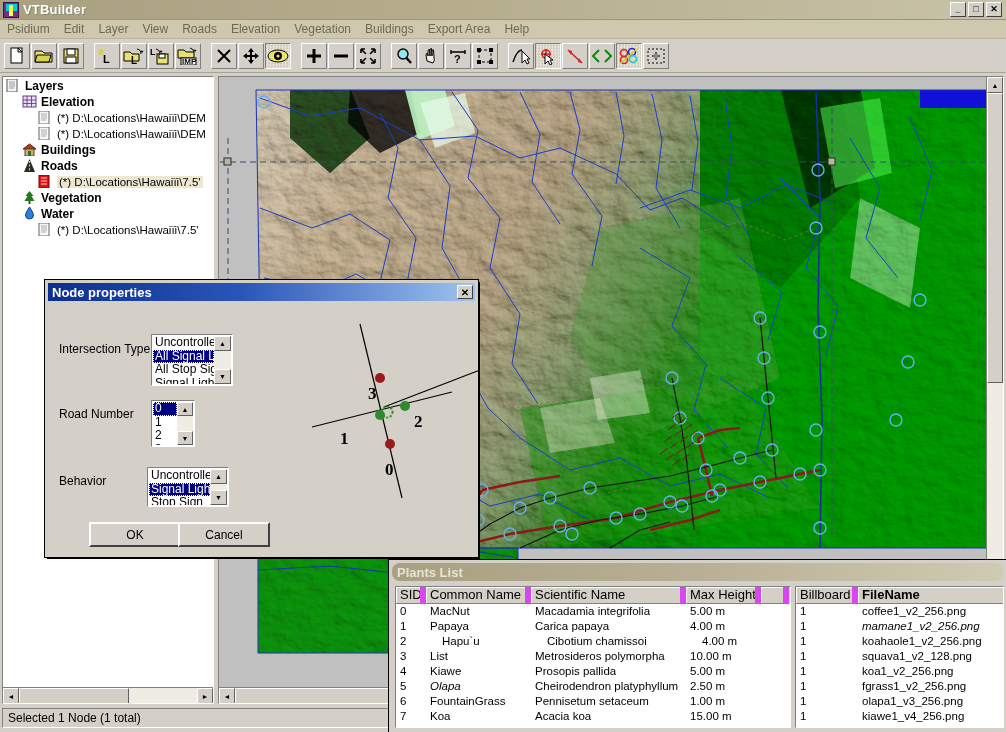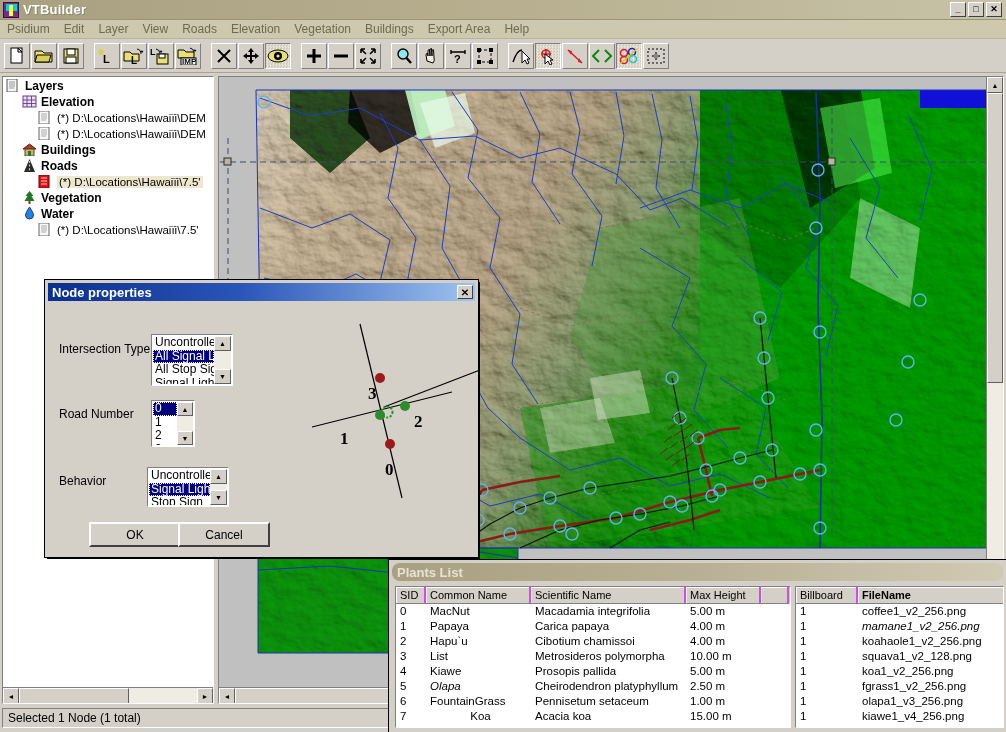--- a/index.html
+++ b/index.html
@@ -222,24 +222,24 @@
     display: flex; align-items: center; padding-left: 5px; border-radius: 8px;
   }
   .plants-title-text { color: #e6e3d6; font-weight: bold; font-size: 13px; }
   .grid {
     position: absolute; background: #ffffff;
     border: 1px solid #808080; border-right-color: #fff; border-bottom-color: #fff;
     overflow: hidden;
   }
   .grid-head { display: flex; height: 17px; background: #d4d0c8; }
   .gh {
-    border-right: 2px solid #d946ef;
+    border-right: 6px solid #d946ef;
     border-bottom: 1px solid #808080;
     background: #d4d0c8;
-    font-size: 11px; color: #000;
+    font-size: 13px; color: #000;
     padding-left: 4px; line-height: 16px;
     box-shadow: inset 1px 1px 0 #ffffff;
     white-space: nowrap; overflow: hidden;
     flex: 0 0 auto;
   }
   .grid-row { display: flex; height: 15px; }
   .gc {
     font-size: 11.5px; color: #000; padding-left: 4px; line-height: 15px;
     white-space: nowrap; overflow: hidden; flex: 0 0 auto;
   }
@@ -886,21 +886,21 @@
             <div class="gc" style="width: 75px;">5.00 m</div>
           </div>
           <div class="grid-row">
             <div class="gc" style="width: 30px;">1</div>
             <div class="gc" style="width: 105px;">Papaya</div>
             <div class="gc" style="width: 155px;">Carica papaya</div>
             <div class="gc" style="width: 75px;">4.00 m</div>
           </div>
           <div class="grid-row">
             <div class="gc" style="width: 30px;">2</div>
-            <div class="gc" style="width: 105px;">Hapu`u</div>
+            <div class="gc" style="width: 105px; margin-left: 12px;">Hapu`u</div>
             <div class="gc" style="width: 155px;">Cibotium chamissoi</div>
             <div class="gc" style="width: 75px;">4.00 m</div>
           </div>
           <div class="grid-row">
             <div class="gc" style="width: 30px;">3</div>
             <div class="gc" style="width: 105px;">List</div>
             <div class="gc" style="width: 155px;">Metrosideros polymorpha</div>
             <div class="gc" style="width: 75px;">10.00 m</div>
           </div>
           <div class="grid-row">
@@ -916,21 +916,21 @@
             <div class="gc" style="width: 75px;">2.50 m</div>
           </div>
           <div class="grid-row">
             <div class="gc" style="width: 30px;">6</div>
             <div class="gc" style="width: 105px;">FountainGrass</div>
             <div class="gc" style="width: 155px;">Pennisetum setaceum</div>
             <div class="gc" style="width: 75px;">1.00 m</div>
           </div>
           <div class="grid-row">
             <div class="gc" style="width: 30px;">7</div>
-            <div class="gc" style="width: 105px; text-align: center;">Koa</div>
+            <div class="gc" style="width: 105px;">Koa</div>
             <div class="gc" style="width: 155px;">Acacia koa</div>
             <div class="gc" style="width: 75px;">15.00 m</div>
           </div>
           <div class="grid-row">
             <div class="gc" style="width: 30px;">8</div>
             <div class="gc" style="width: 105px;">StrawberryGuava</div>
             <div class="gc" style="width: 155px;">Psidium cattleianum</div>
             <div class="gc" style="width: 75px;">4.50 m</div>
           </div>
         </div>

